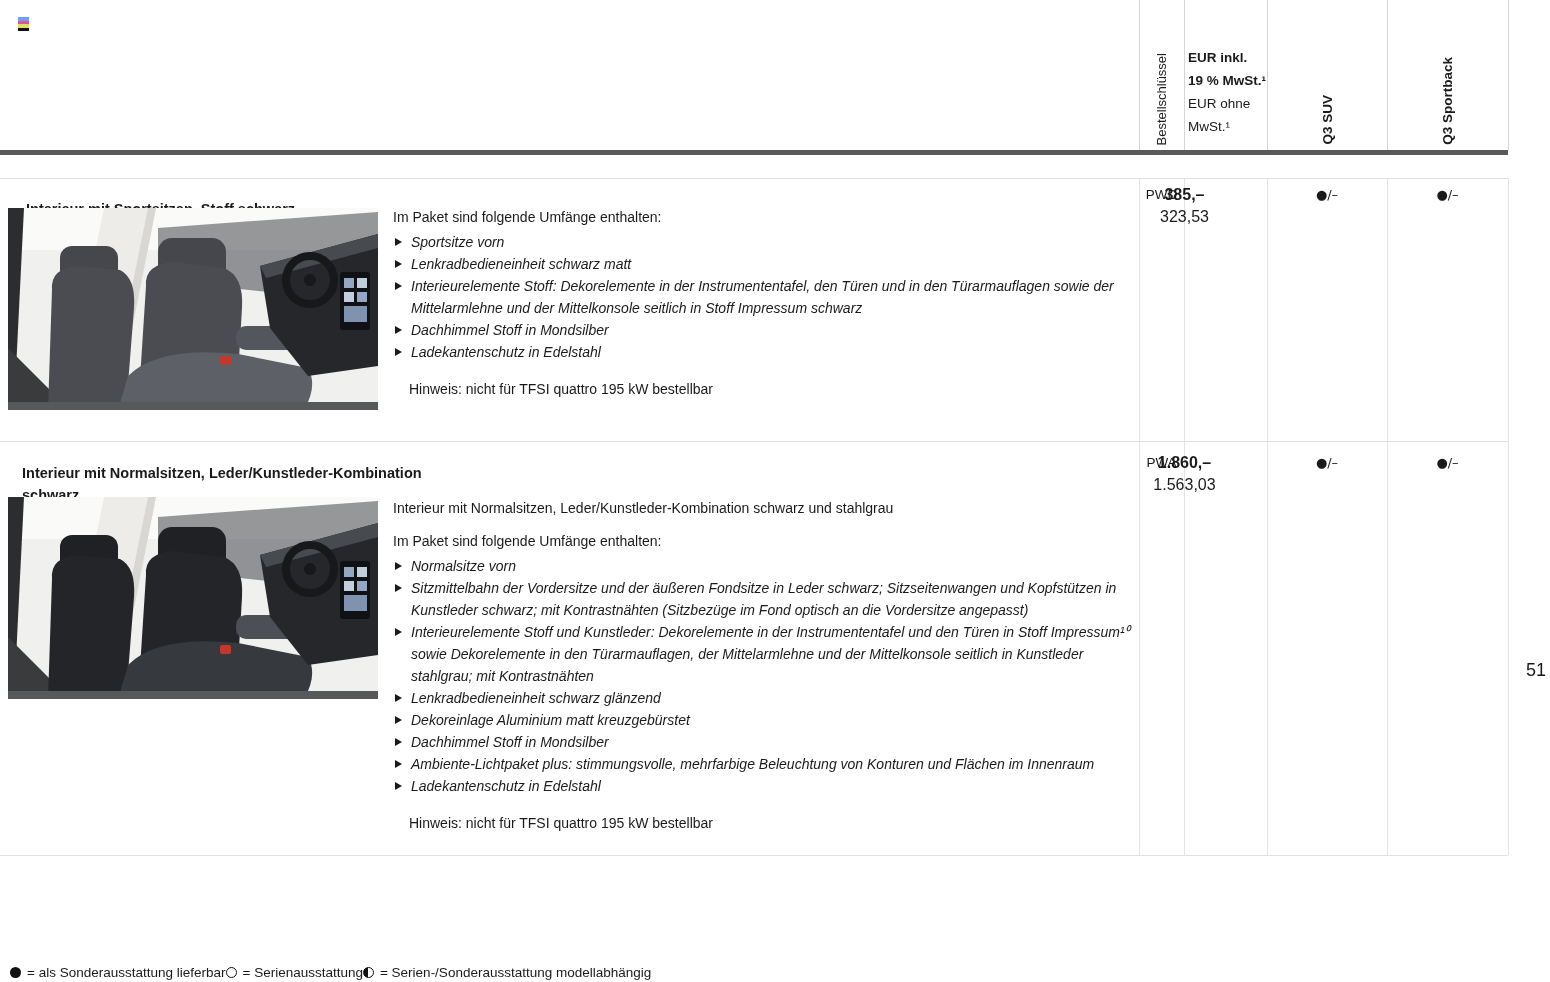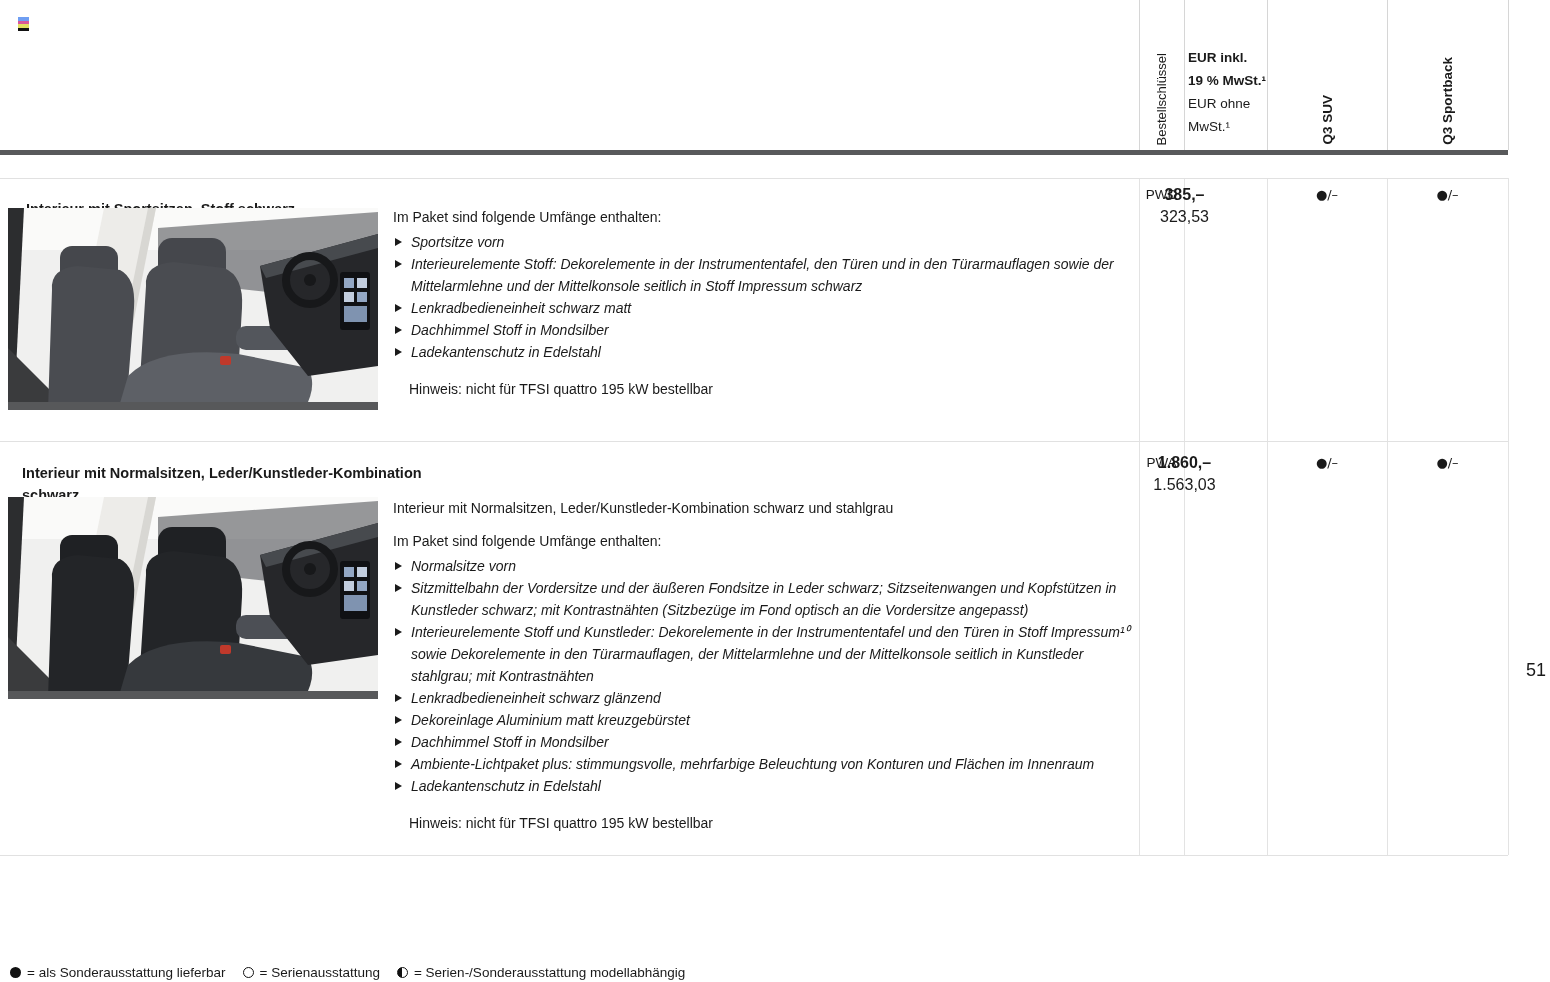--- a/index.html
+++ b/index.html
@@ -49,21 +49,21 @@
                    font-family:"DejaVu Sans", sans-serif; }
   .cell-dots-sb  { position:absolute; left:1387px; width:121px; text-align:center; font-size:13px; line-height:22px;
                    font-family:"DejaVu Sans", sans-serif; }
 
   
   .photo-sport   { --seat:#4a4c51; --seatHi:#5d6066; --head:#45474c; --arm:#53565c; }
   .photo-leather { --seat:#232528; --seatHi:#36393d; --head:#1f2124; --arm:#4c4f55; }
 
   
   .page-number { position:absolute; left:1526px; top:660px; font-size:18px; }
-  .legend { position:absolute; left:10px; top:965px; display:flex; align-items:flex-start; gap:17px; font-size:13.5px; }
+  .legend { position:absolute; left:10px; top:965px; display:flex; align-items:flex-start; font-size:13.5px; }
   .legend-item { display:flex; align-items:center; gap:6px; white-space:nowrap; }
   .sym { width:11px; height:11px; border-radius:50%; display:inline-block; box-sizing:border-box; }
   .sym-filled { background:#111; }
   .sym-open   { background:#fff; border:1.5px solid #111; }
   .sym-half   { background:linear-gradient(90deg,#111 50%,#fff 50%); border:1.5px solid #111; }
   .sym-dash   { width:9px; height:0; border-radius:0; border-top:1.5px solid #111; }
 </style>
 </head>
 <body>
 
@@ -137,22 +137,22 @@
       <rect x="349" y="84" width="10" height="10" fill="#93a7c4"></rect>
       <rect x="336" y="98" width="23" height="16" fill="#7f93b0"></rect>
       <rect x="212" y="148" width="11" height="9" rx="2" fill="#c0392b"></rect>
       <rect y="194" width="370" height="8" fill="#57585a"></rect>
     </svg>
 
     <div class="textblock" style="top:206px">
       <p class="pkg-heading">Im Paket sind folgende Umfänge enthalten:</p>
       <ul class="pkg">
         <li>Sportsitze vorn</li>
+        <li>Lenkradbedieneinheit schwarz matt</li>
         <li>Interieurelemente Stoff: Dekorelemente in der Instrumententafel, den Türen und in den Türarmauflagen sowie der Mittelarmlehne und der Mittelkonsole seitlich in Stoff Impressum schwarz</li>
-        <li>Lenkradbedieneinheit schwarz matt</li>
         <li>Dachhimmel Stoff in Mondsilber</li>
         <li>Ladekantenschutz in Edelstahl</li>
       </ul>
       <p class="note">Hinweis: nicht für TFSI quattro 195 kW bestellbar</p>
     </div>
 
     <div class="cell-code" style="top:184px">PWD</div>
     <div class="cell-price" style="top:184px">
       <div class="gross">385,–</div>
       <div class="net">323,53</div>

